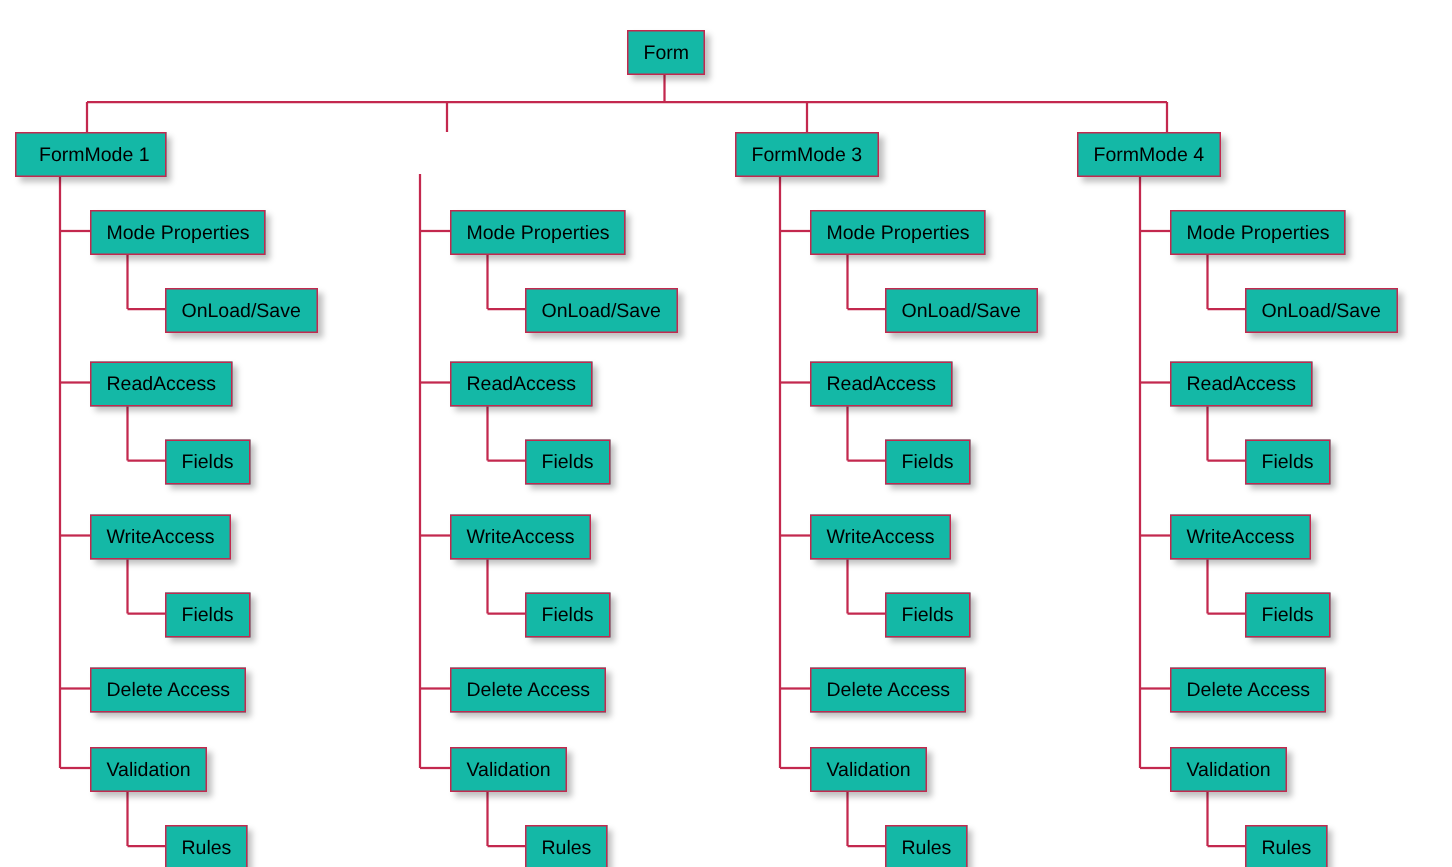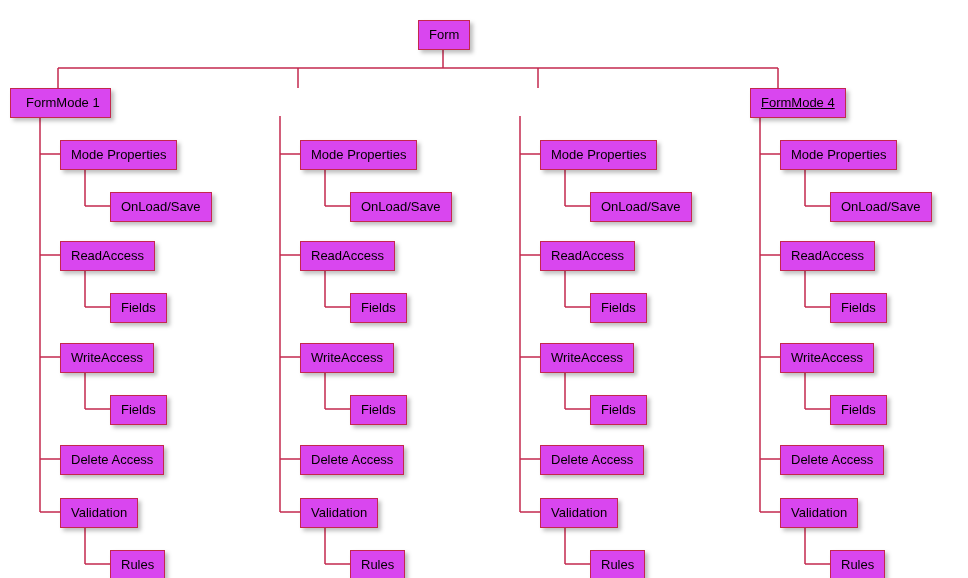--- a/index.html
+++ b/index.html
@@ -10,21 +10,21 @@
     font-size: 13px;
     color: #000;
   }
   .canvas {
     position: relative;
     width: 968px;
     height: 578px;
   }
   .node {
     position: absolute;
-    background: #d946ef; 
+    background: #14b8a6; 
     border: 1.5px solid #c3284e; 
     padding: 6px 10px;
     box-shadow: 3px 3px 4px rgba(0,0,0,0.25);
     white-space: nowrap;
     box-sizing: border-box;
     line-height: 1.2;
   }
   .connectors {
     position: absolute;
     left: 0; top: 0;
@@ -118,30 +118,31 @@
     <div class="node" style="left: 110px; top: 550px;">Rules</div>
     <div class="node" style="left: 300px; top: 140px;">Mode Properties</div>
     <div class="node" style="left: 350px; top: 192px;">OnLoad/Save</div>
     <div class="node" style="left: 300px; top: 241px;">ReadAccess</div>
     <div class="node" style="left: 350px; top: 293px;">Fields</div>
     <div class="node" style="left: 300px; top: 343px;">WriteAccess</div>
     <div class="node" style="left: 350px; top: 395px;">Fields</div>
     <div class="node" style="left: 300px; top: 445px;">Delete Access</div>
     <div class="node" style="left: 300px; top: 498px;">Validation</div>
     <div class="node" style="left: 350px; top: 550px;">Rules</div>
+    <div class="node" style="left: 490px; top: 88px;">FormMode 3</div>
     <div class="node" style="left: 540px; top: 140px;">Mode Properties</div>
     <div class="node" style="left: 590px; top: 192px;">OnLoad/Save</div>
     <div class="node" style="left: 540px; top: 241px;">ReadAccess</div>
     <div class="node" style="left: 590px; top: 293px;">Fields</div>
     <div class="node" style="left: 540px; top: 343px;">WriteAccess</div>
     <div class="node" style="left: 590px; top: 395px;">Fields</div>
     <div class="node" style="left: 540px; top: 445px;">Delete Access</div>
     <div class="node" style="left: 540px; top: 498px;">Validation</div>
     <div class="node" style="left: 590px; top: 550px;">Rules</div>
-    <div class="node" style="left: 750px; top: 88px; text-decoration: underline;">FormMode 4</div>
+    <div class="node" style="left: 718px; top: 88px;">FormMode 4</div>
     <div class="node" style="left: 780px; top: 140px;">Mode Properties</div>
     <div class="node" style="left: 830px; top: 192px;">OnLoad/Save</div>
     <div class="node" style="left: 780px; top: 241px;">ReadAccess</div>
     <div class="node" style="left: 830px; top: 293px;">Fields</div>
     <div class="node" style="left: 780px; top: 343px;">WriteAccess</div>
     <div class="node" style="left: 830px; top: 395px;">Fields</div>
     <div class="node" style="left: 780px; top: 445px;">Delete Access</div>
     <div class="node" style="left: 780px; top: 498px;">Validation</div>
     <div class="node" style="left: 830px; top: 550px;">Rules</div>
   </div>

